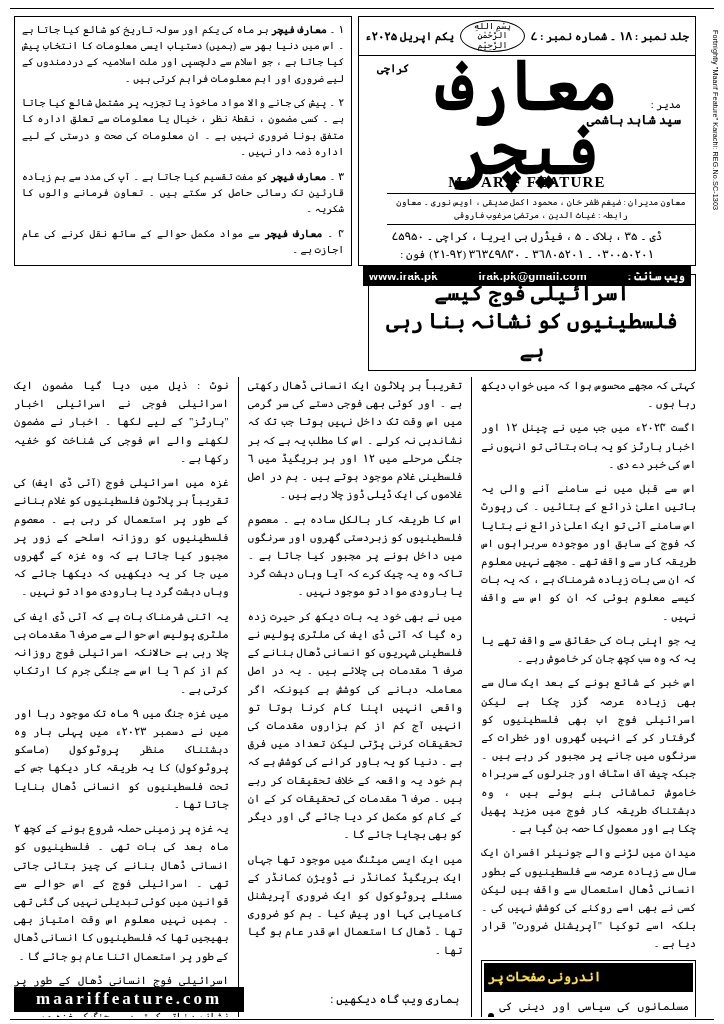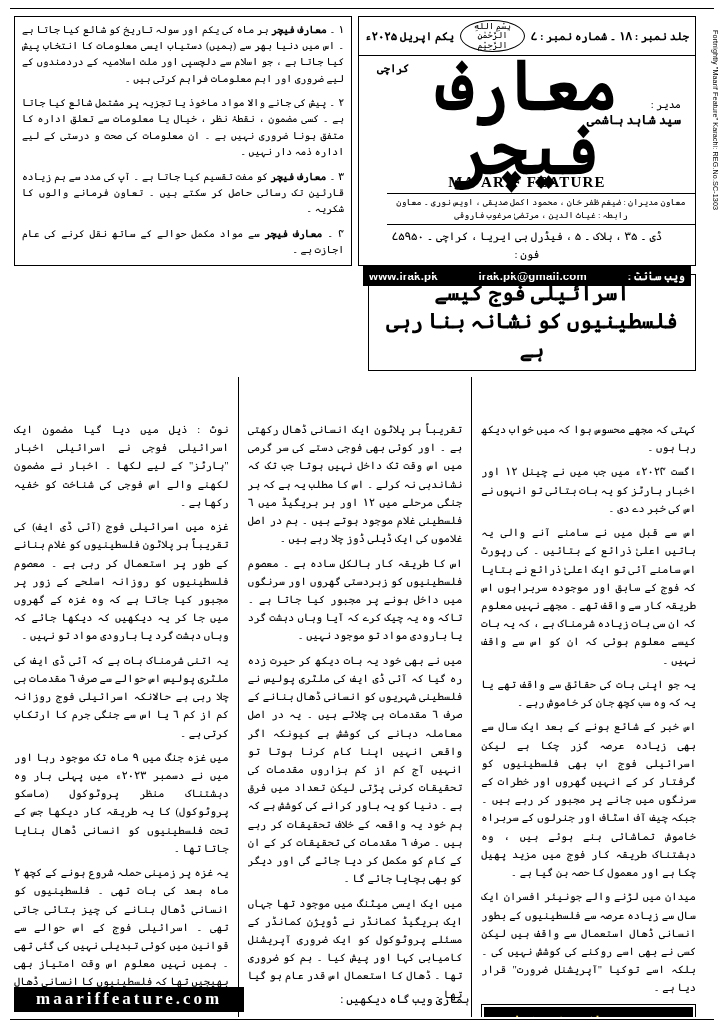--- a/index.html
+++ b/index.html
@@ -200,21 +200,20 @@
     height: 640px;
   }
   .col {
     flex: 1 1 0;
     font-size: 10.6px;
     line-height: 1.72;
     text-align: justify;
     text-justify: inter-word;
     direction: rtl;
     overflow: hidden;
-    margin-top: 44px;
   }
   .col p { margin: 0 0 6px 0; }
   .col-divider {
     flex: 0 0 1px;
     background: #000;
   }
 
   
   .inner-box {
     border: 1.6px solid #000;
@@ -252,21 +251,20 @@
   .inner-list .txt { flex: 1 1 auto; }
 
   
   .footer {
     position: absolute;
     left: 14px; right: 14px; bottom: 8px;
     height: 34px;
     display: flex;
     flex-direction: row-reverse;
     align-items: center;
-    gap: 10px;
   }
   .footer-url {
     flex: 0 0 auto;
     margin-right: 86px;
     background: #000;
     color: #fff;
     font-family: "Liberation Serif", serif;
     font-size: 17px;
     font-weight: 700;
     letter-spacing: 3px;
@@ -321,20 +319,21 @@
         <div class="logo-word">معارف فیچر</div>
         <div class="logo-latin">MA'ARIF FEATURE</div>
       </div>
 
       <div class="mr-staff">معاون مدیران : ضیغم ظفر خان ، محمود اکمل صدیقی ، اویس نوری ۔ معاون رابطہ : غیاث الدین ، مرتضیٰ مرغوب فاروقی</div>
 
       <div class="mr-addr">ڈی ۔ ۳۵ ، بلاک ۔ ۵ ، فیڈرل بی ایریا ، کراچی ۔ ۷۵۹۵۰</div>
 
       <div class="mr-phone">
         <span>فون :</span>
+        <span>۰۳۰۰۵۰۲۰۱ ۔ ۳۶۸۰۵۲۰۱ ۔ ۳۶۳۷۹۸۴۰ (۹۲-۲۱)</span>
       </div>
 
       <div class="mr-web">
         <span class="w-left">ویب سائٹ :</span>
         <span>irak.pk@gmail.com</span>
         <span>www.irak.pk</span>
       </div>
 
     </div>
   </div>

